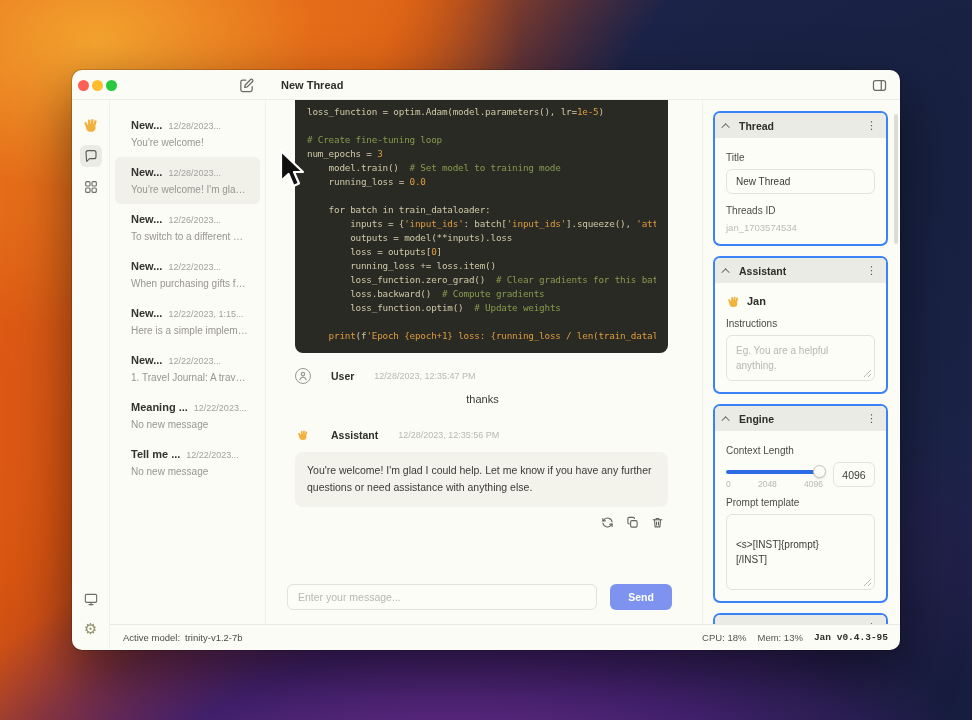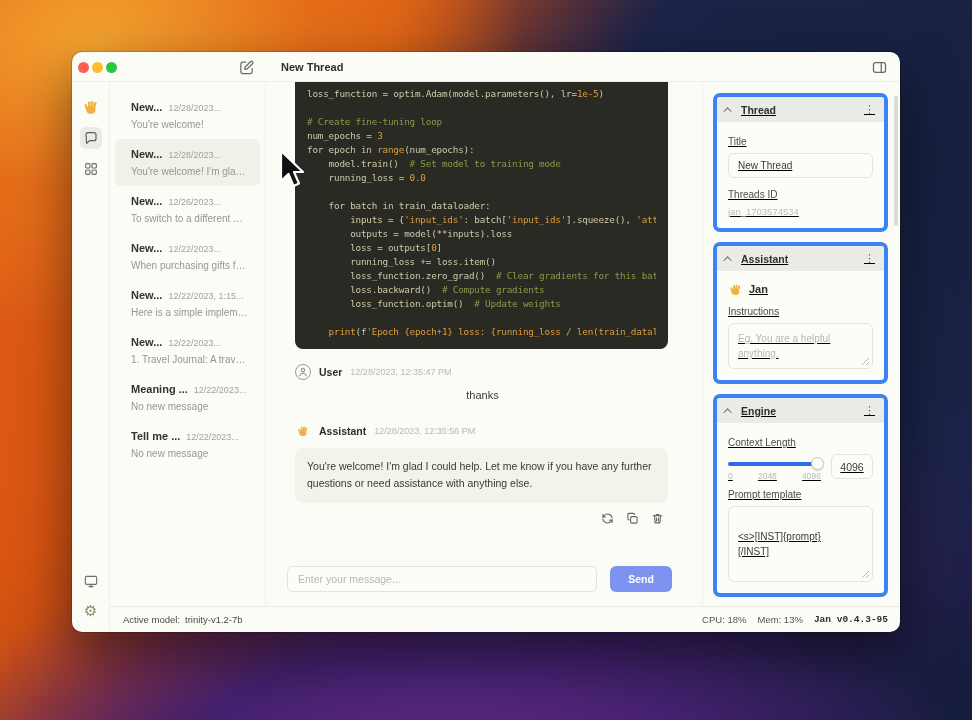--- a/index.html
+++ b/index.html
@@ -9,21 +9,21 @@
   .stage { position:relative; width:972px; height:720px;
     background:
       radial-gradient(620px 420px at 10% 6%, rgba(244,166,48,.95) 0%, rgba(230,110,26,.9) 35%, rgba(230,110,26,0) 68%),
       radial-gradient(520px 560px at -4% 52%, #dc5514 0%, rgba(220,85,20,0) 62%),
       radial-gradient(760px 420px at 46% 112%, #6d2c8c 0%, #43216e 38%, rgba(67,33,110,0) 70%),
       radial-gradient(900px 640px at 104% 22%, #17203f 0%, #1b2348 45%, rgba(27,35,72,0) 72%),
       radial-gradient(700px 300px at 70% 104%, #141c3c 0%, rgba(20,28,60,0) 70%),
       linear-gradient(128deg, #ef8c22 0%, #d4540f 30%, #8c2b38 52%, #3a2260 72%, #161d3e 100%);
   }
 
-  .window { position:absolute; left:72px; top:52px; width:828px; height:580px;
+  .window { position:absolute; left:72px; top:70px; width:828px; height:580px;
     background:#fcfcf6; border-radius:10px; overflow:hidden;
     box-shadow:0 22px 55px rgba(0,0,0,.5), 0 0 0 1px rgba(0,0,0,.15); }
 
   
   .titlebar { position:relative; height:30px; border-bottom:1px solid #ececea; }
   .lights { position:absolute; left:6px; top:10px; display:flex; gap:3px; }
   .light { width:11px; height:11px; border-radius:50%; }
   .tb-icon { position:absolute; top:7px; width:17px; height:17px; color:#6b6b66; }
   .tb-icon svg { width:100%; height:100%; }
   .tb-title { position:absolute; left:209px; top:9px; font-size:11px; font-weight:bold; color:#2d2d2a; }
@@ -56,21 +56,21 @@
 
   .code-block { background:#2a2a24; border-radius:0 0 8px 8px; padding:5px 12px 10px;
     font-family:"DejaVu Sans Mono", monospace; font-size:9.3px; line-height:14px;
     letter-spacing:-0.2px; overflow:hidden; }
   .code-line { white-space:pre; height:14px; overflow:hidden; }
   .tok-p { color:#cfc8a8; }
   .tok-c { color:#869a4d; }
   .tok-o { color:#dc9c3e; }
 
   .msg { margin-top:15px; }
-  .msg-head { display:flex; align-items:center; gap:8px; }
+  .msg-head { display:flex; align-items:center; gap:20px; }
   .avatar { width:16px; height:16px; border-radius:50%; display:flex; align-items:center; justify-content:center; flex-shrink:0; }
   .avatar.user { border:1.4px solid #9a9a94; color:#9a9a94; }
   .avatar svg { width:12px; height:12px; }
   .msg-name { font-size:10.5px; font-weight:bold; color:#2e2e2a; }
   .msg-time { font-size:9px; color:#b9b9b2; }
   .msg-text { margin:9px 0 16px 2px; font-size:11px; color:#3b3b36;text-align:center; }
   .msg-bubble { margin-top:9px; background:#f3f3ec; border-radius:8px; padding:10px 12px; font-size:10.5px; line-height:1.65; color:#3b3b36; }
 
   .action-row { display:flex; justify-content:flex-end; gap:12px; margin-top:8px; padding-right:4px; }
   .action-icon { width:13px; height:13px; color:#63635e; cursor:pointer; }
@@ -79,21 +79,21 @@
   .input-row { display:flex; align-items:center; gap:13px; padding:8px 30px 14px 21px; }
   .chat-input { flex:1; height:26px; border:1px solid #e3e3dd; border-radius:6px; background:#fdfdf8;
     padding:0 10px; font-size:10.5px; color:#3b3b36; outline:none; font-family:"Liberation Sans", sans-serif; }
   .chat-input::placeholder { color:#b8b8b0; }
   .send-btn { width:62px; height:26px; border:none; border-radius:6px; background:#7e93ef; color:#fff;
     font-size:10.5px; font-weight:bold; font-family:"Liberation Sans", sans-serif; cursor:pointer; }
 
   
   .panel { width:197px; padding:11px 12px 0 10px; overflow:hidden; position:relative; }
   .panel-scrollbar { position:absolute; right:2px; top:14px; width:4px; height:130px; border-radius:2px; background:#dcdcd4; }
-  .card { border:4px solid #3b82f6; border-radius:7px; background:#fdfdf8; margin-bottom:10px; overflow:hidden;text-decoration:underline; }
+  .card { border:2px solid #3b82f6; border-radius:7px; background:#fdfdf8; margin-bottom:10px; overflow:hidden; }
   .card-head { height:25px; background:#ebebe6; display:flex; align-items:center; padding:0 9px; }
   .caret-up { width:6px; height:6px; border-left:1.6px solid #6b6b64; border-top:1.6px solid #6b6b64; transform:rotate(45deg) translateY(2px); flex-shrink:0; }
   .card-title { margin-left:9px; font-size:10.5px; font-weight:bold; color:#2e2e2a; }
   .kebab { margin-left:auto; font-size:11px; color:#55554f; letter-spacing:0; cursor:pointer; line-height:1; }
   .card-body { padding:9px 11px 11px; }
   .field-label { font-size:10px; color:#4c4c46; margin:5px 0 6px; }
   .text-box { border:1px solid #e3e3dd; border-radius:6px; background:#fdfdf8; font-size:10px; color:#3b3b36; }
   .input-like { height:25px; display:flex; align-items:center; padding:0 9px; }
   .muted-id { font-size:9.5px; color:#bcbcb4; margin-top:2px; }
   .asst-row { display:flex; align-items:center; gap:7px; margin:2px 0 2px; }
@@ -248,21 +248,20 @@
             </div>
 
           <div class="center">
             <div class="chat-scroll">
 
               <div class="code-block" id="code-block">
                   <div class="code-line"><span class="tok-p">loss_function = optim.Adam(model.parameters(), lr=</span><span class="tok-o">1e-5</span><span class="tok-p">)</span></div>
                   <div class="code-line">&nbsp;</div>
                   <div class="code-line"><span class="tok-c"># Create fine-tuning loop</span></div>
                   <div class="code-line"><span class="tok-p">num_epochs = </span><span class="tok-o">3</span></div>
-                  <div class="code-line"><span class="tok-p">for epoch in </span><span class="tok-o">range</span><span class="tok-p">(num_epochs):</span></div>
                   <div class="code-line"><span class="tok-p">    model.train()  </span><span class="tok-c"># Set model to training mode</span></div>
                   <div class="code-line"><span class="tok-p">    running_loss = </span><span class="tok-o">0.0</span></div>
                   <div class="code-line">&nbsp;</div>
                   <div class="code-line"><span class="tok-p">    for batch in train_dataloader:</span></div>
                   <div class="code-line"><span class="tok-p">        inputs = {</span><span class="tok-o">'input_ids'</span><span class="tok-p">: batch[</span><span class="tok-o">'input_ids'</span><span class="tok-p">].squeeze(), </span><span class="tok-o">'attentio</span></div>
                   <div class="code-line"><span class="tok-p">        outputs = model(**inputs).loss</span></div>
                   <div class="code-line"><span class="tok-p">        loss = outputs[</span><span class="tok-o">0</span><span class="tok-p">]</span></div>
                   <div class="code-line"><span class="tok-p">        running_loss += loss.item()</span></div>
                   <div class="code-line"><span class="tok-p">        loss_function.zero_grad()  </span><span class="tok-c"># Clear gradients for this batch</span></div>
                   <div class="code-line"><span class="tok-p">        loss.backward()  </span><span class="tok-c"># Compute gradients</span></div>

